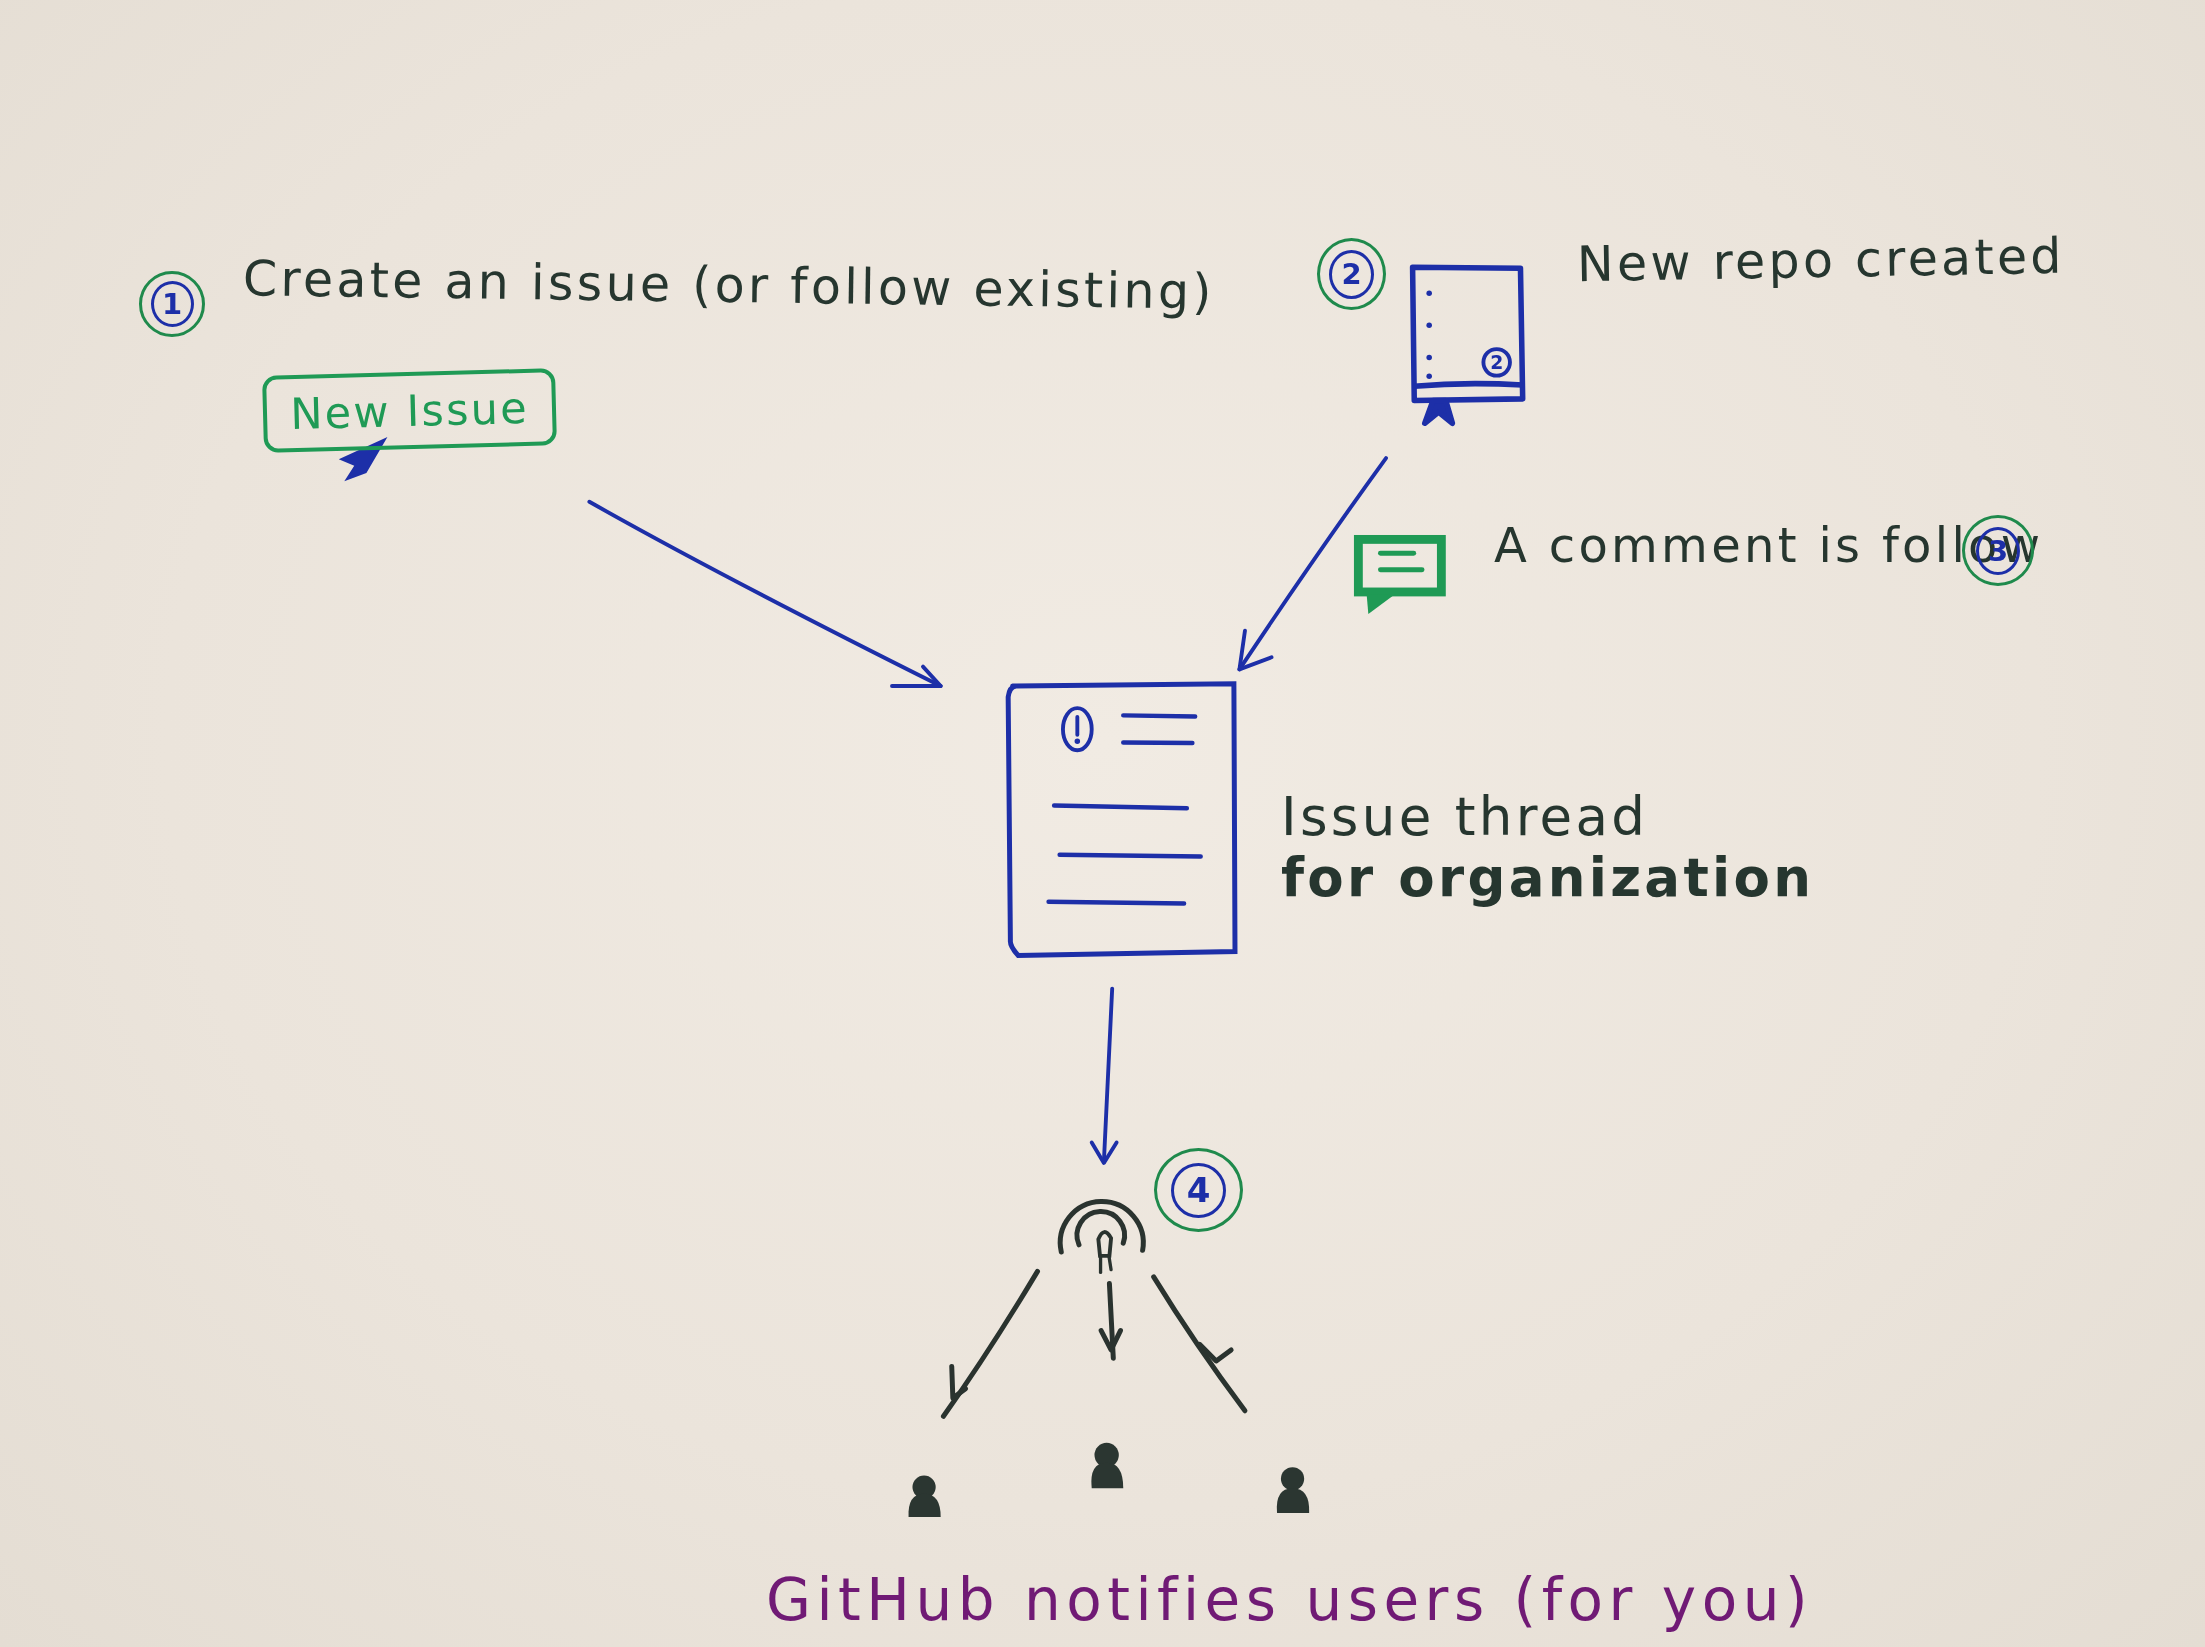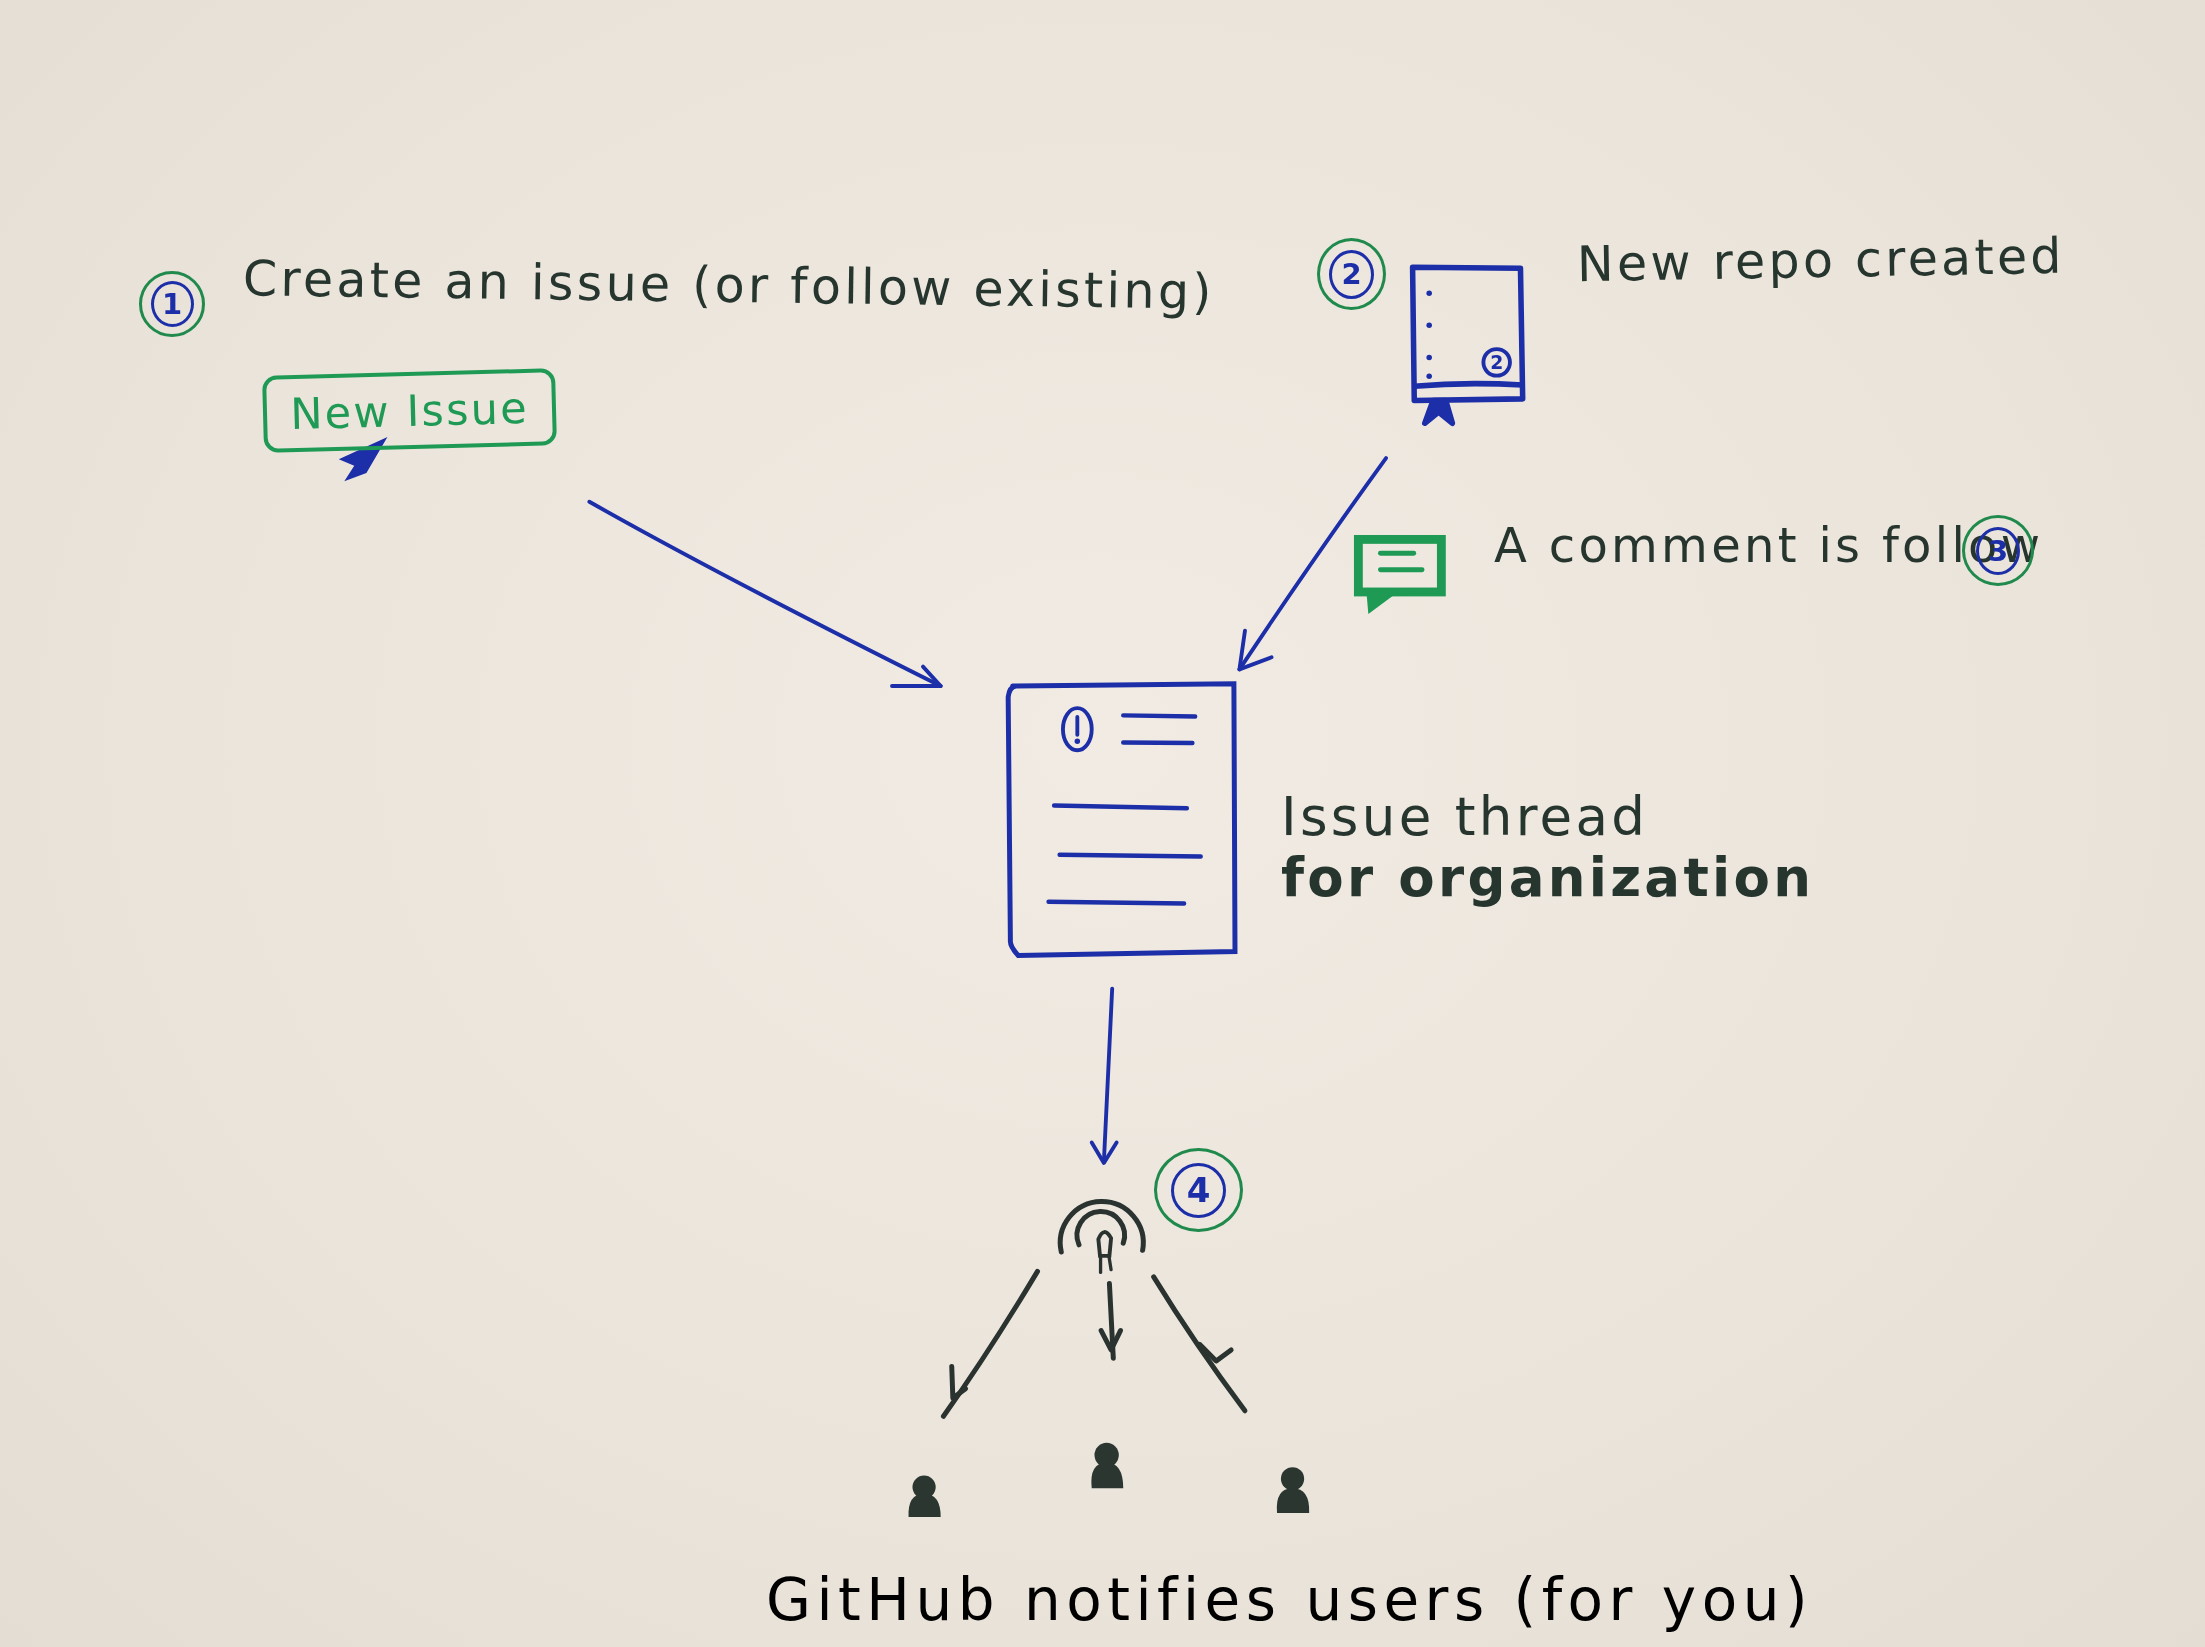--- a/index.html
+++ b/index.html
@@ -45,21 +45,21 @@
     border-radius: 14.4px;
     box-sizing: border-box;
     display: flex; align-items: center; justify-content: center;
     color: #1f9a55;
     font-size: 43px;
     letter-spacing: 2.2px;
     transform: rotate(-1.5deg);
     background: transparent;
   }
   .caption {
-    color: #000000;
+    color: #701a75;
     font-size: 58px;
     letter-spacing: 5.5px;
   }
 </style>
 </head>
 <body>
 
 <div class="paper"></div>
 
 <svg class="overlay" width="2205" height="1647" viewBox="0 0 3985 2977">

